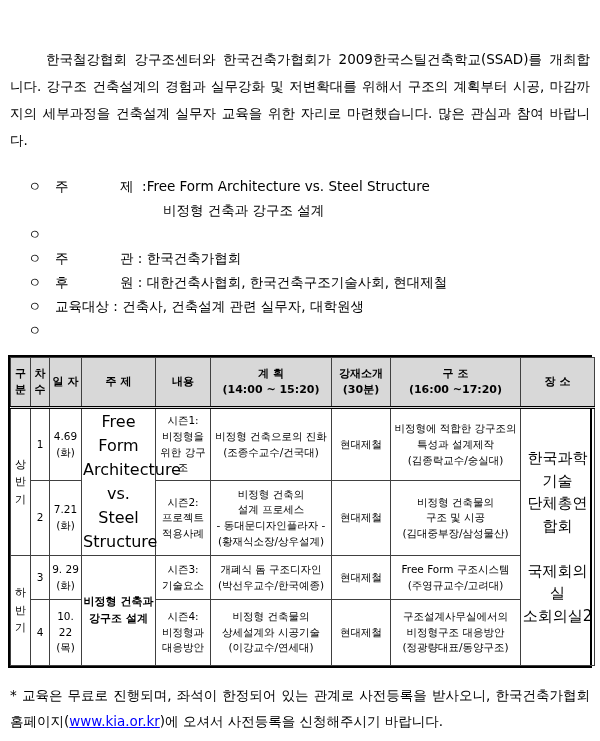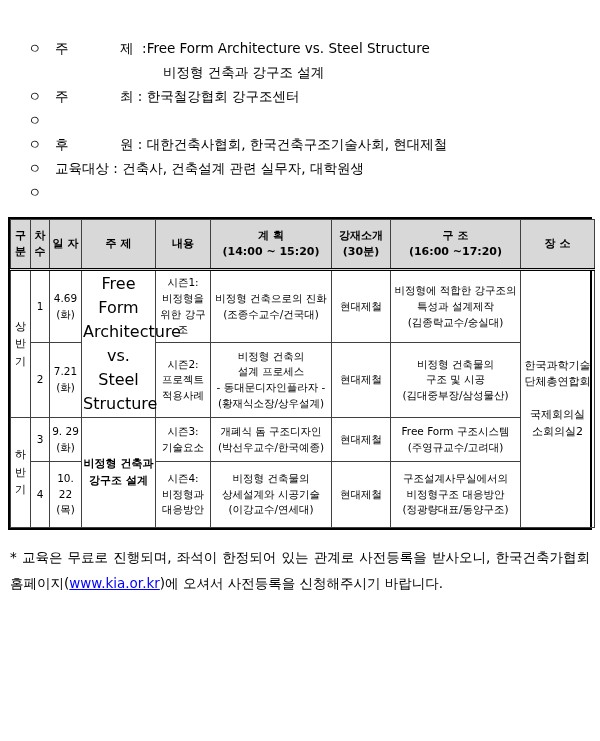--- a/index.html
+++ b/index.html
@@ -32,43 +32,44 @@
   thead th{
     background:#d8d8d8;font-weight:bold;font-size:11px;line-height:1.45;
     border-bottom:3px double #000;white-space:pre-line;height:46px;
   }
   td{font-size:10.5px;line-height:1.5;}
   .ml{white-space:pre-line;}
   .r1{height:50px;} .r2{height:68px;} .r3{height:44px;} .r4{height:66px;}
   .theme1{font-size:16px;}
   .theme2{font-size:11px;font-weight:bold;}
   .vert{white-space:pre-line;font-size:11px;line-height:1.6;}
-  .venue{font-size:11px;}
+  .venue{font-size:15px;}
 
   .notes{margin-top:14px;font-size:13.5px;line-height:26px;}
   .note1{text-align:justify;word-break:break-all;padding:0 2px;}
   a.link{color:#0000ff;text-decoration:underline;cursor:pointer;}
 </style>
 </head>
 <body>
 
 <div class="doc">
 
 
+  <p class="intro">한국철강협회 강구조센터와 한국건축가협회가 2009한국스틸건축학교(SSAD)를 개최합니다. 강구조 건축설계의 경험과 실무강화 및 저변확대를 위해서 구조의 계획부터 시공, 마감까지의 세부과정을 건축설계 실무자 교육을 위한 자리로 마련했습니다. 많은 관심과 참여 바랍니다.</p>
 
   <div class="info">
     <div class="info-line">
       <span class="marker">ㅇ</span><span>주            제  :Free Form Architecture vs. Steel Structure</span>
     </div>
     <div class="cont-line">비정형 건축과 강구조 설계</div>
     <div class="info-line">
-      <span class="marker">ㅇ</span><span>주            최 : 한국철강협회 강구조센터</span>
+      <span class="marker">ㅇ</span>
     </div>
     <div class="info-line">
-      <span class="marker">ㅇ</span>
+      <span class="marker">ㅇ</span><span>주            관 : 한국건축가협회</span>
     </div>
     <div class="info-line">
       <span class="marker">ㅇ</span><span>후            원 : 대한건축사협회, 한국건축구조기술사회, 현대제철</span>
     </div>
     <div class="info-line">
       <span class="marker">ㅇ</span><span>교육대상 : 건축사, 건축설계 관련 실무자, 대학원생</span>
     </div>
     <div class="info-line">
       <span class="marker">ㅇ</span>
     </div>

